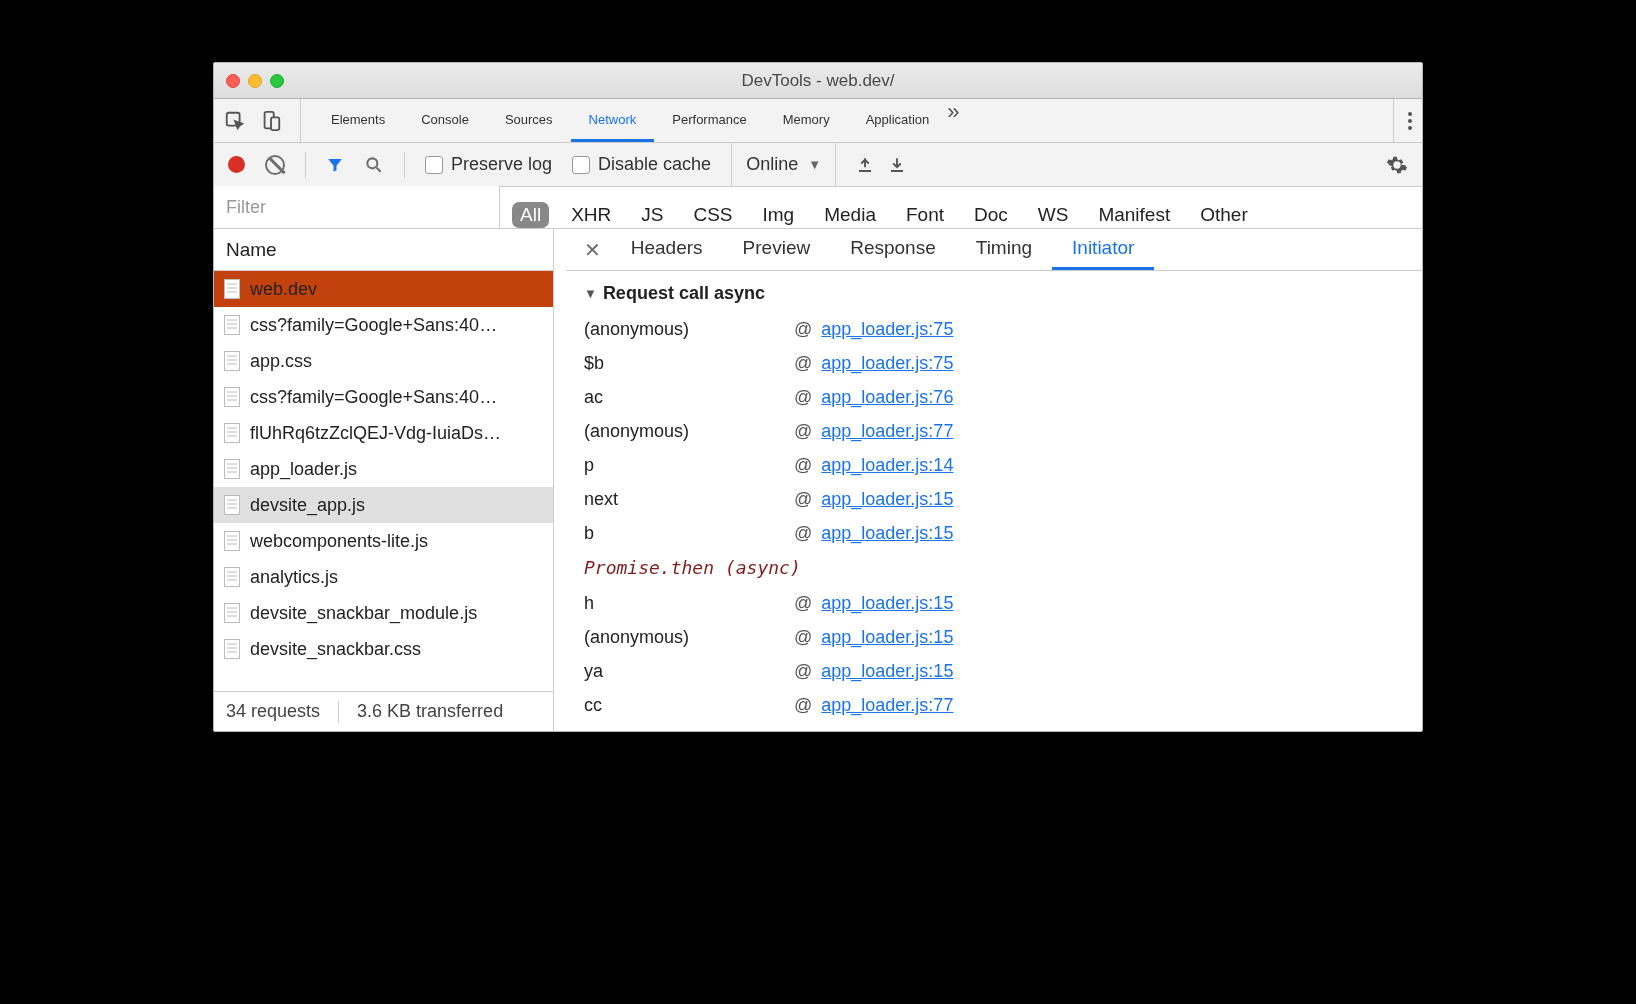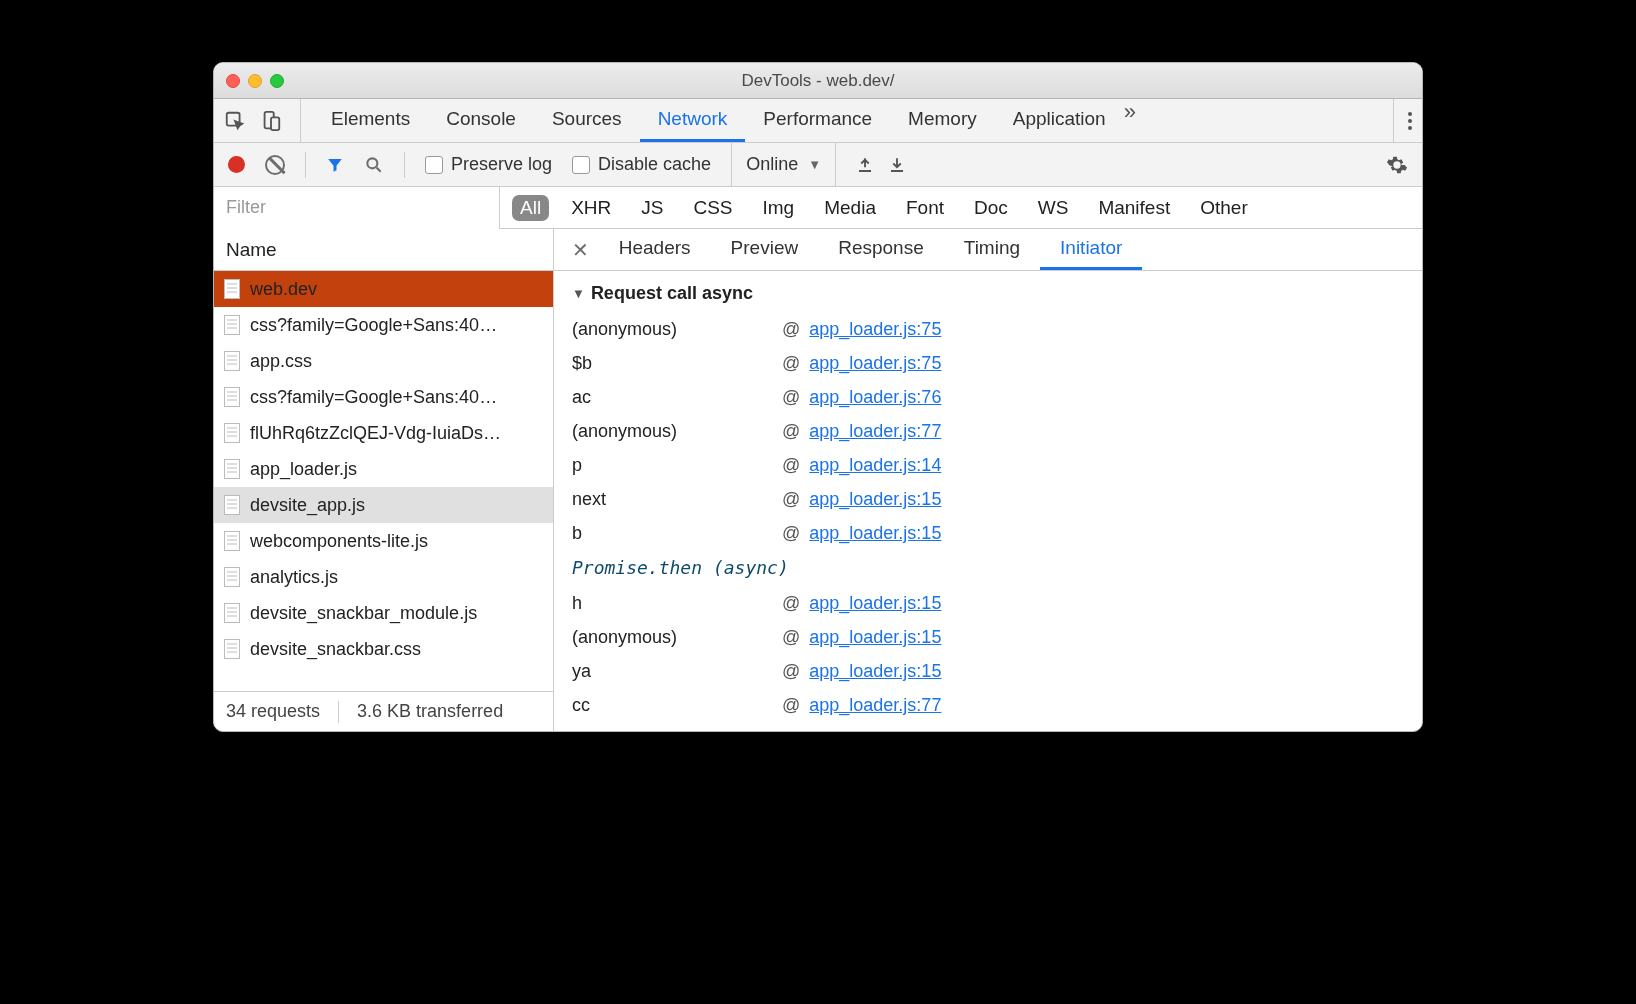--- a/index.html
+++ b/index.html
@@ -10,21 +10,21 @@
   height: 1004px;
   display: flex;
   align-items: flex-start;
   justify-content: center;
   padding-top: 62px;
 }
 .window {
   width: 1210px;
   height: 670px;
   background: #fff;
-  border-radius: 10px;
+  border-radius: 2px;
   box-shadow: 0 20px 50px rgba(0,0,0,.5);
   display: flex;
   flex-direction: column;
   overflow: hidden;
   border: 1px solid #b8b8b8;
 }
 .titlebar {
   height: 36px;
   background: linear-gradient(#ececec,#dcdcdc);
   border-bottom: 1px solid #b5b5b5;
@@ -45,21 +45,21 @@
   border-bottom:1px solid #ccc;
   display:flex;
   align-items:stretch;
   padding: 0 10px;
 }
 .maintabs .left-icons { display:flex; align-items:center; gap:14px; padding-right:18px; border-right:1px solid #ccc; margin-right:12px;}
 .maintabs .tabs { display:flex; align-items:stretch; gap:0; }
 .maintab {
   padding: 0 18px;
   display:flex; align-items:center;
-  font-size:19px; color:#333;
+  font-size:13px; color:#333;
   cursor:pointer;
   border-bottom: 3px solid transparent;
 }
 .maintab.active { color:#1a73e8; border-bottom-color:#1a73e8; }
 .maintabs .spacer{flex:1;}
 .maintabs .right-icons{display:flex;align-items:center;gap:14px;border-left:1px solid #ccc;padding-left:14px;}
 .kebab{display:flex;flex-direction:column;gap:3px;}
 .kebab span{width:4px;height:4px;border-radius:50%;background:#555;}
 .chevron-double{font-size:22px;color:#555;}
 .toolbar {
@@ -78,32 +78,32 @@
 .divider{width:1px;height:26px;background:#ccc;}
 .cb{display:flex;align-items:center;gap:8px;cursor:pointer;}
 .cb .box{width:18px;height:18px;border:1.5px solid #999;border-radius:3px;background:#fff;}
 .throttle{display:flex;align-items:center;gap:10px;border-left:1px solid #ccc;border-right:1px solid #ccc;padding:0 14px;height:100%;}
 .throttle .caret{color:#666;font-size:13px;}
 .updown{display:flex;gap:14px;color:#555;font-size:19px;}
 .toolbar .spacer{flex:1;}
 .gear{color:#555;font-size:22px;}
 .filterbar{
   height:42px;border-bottom:1px solid #ccc;
-  display:flex;align-items:center;gap:12px;
+  display:flex;align-items:flex-end;gap:12px;
   font-size:19px;color:#222;
 }
 .filter-input{
   width:286px;height:42px;border:none;border-right:1px solid #ccc;
   padding:0 12px;font-size:18px;background:#fff;color:#333;outline:none;
 }
 .filter-input::placeholder{color:#999;}
 .pill{padding:2px 8px;border-radius:7px;cursor:pointer;}
 .pill.active{background:#888;color:#fff;}
 .filterbar .types{display:flex;gap:14px;align-items:center;}
-.content{flex:1;display:flex;min-height:0;}
+.content{flex:1;display:flex;min-height:0;gap:12px;}
 .left-pane{width:340px;border-right:1px solid #ccc;display:flex;flex-direction:column;}
 .col-header{height:42px;border-bottom:1px solid #ccc;display:flex;align-items:center;padding:0 12px;font-size:19px;color:#222;}
 .req-list{flex:1;overflow:hidden;}
 .req-row{height:36px;display:flex;align-items:center;padding:0 10px;gap:10px;font-size:18px;color:#222;cursor:pointer;white-space:nowrap;overflow:hidden;text-overflow:ellipsis;}
 .req-row.sel{background:#c2410c;}
 .req-row.hover{background:#e0e0e0;}
 .doc-icon{width:16px;height:20px;border:1.5px solid #bbb;background:#fff;flex-shrink:0;position:relative;}
 .doc-icon::after{content:'';position:absolute;left:2px;right:2px;top:3px;height:1.5px;background:#ddd;box-shadow:0 4px 0 #ddd,0 8px 0 #ddd;}
 .status{height:40px;border-top:1px solid #ccc;display:flex;align-items:center;padding:0 12px;gap:18px;font-size:18px;color:#444;}
 .status .sdiv{width:1px;height:22px;background:#ccc;}
@@ -112,21 +112,21 @@
 .close-x{display:flex;align-items:center;padding:0 10px;color:#6e6e6e;font-size:20px;cursor:pointer;}
 .dtab{padding:0 20px;display:flex;align-items:center;font-size:19px;color:#333;cursor:pointer;border-bottom:3px solid transparent;}
 .dtab.active{color:#1a73e8;border-bottom-color:#1a73e8;}
 .detail-body{flex:1;overflow:hidden;padding:12px 18px;font-size:18px;color:#222;}
 .section-head{display:flex;align-items:center;gap:6px;font-weight:700;margin-bottom:8px;}
 .tri{font-size:13px;color:#555;}
 .stack-row{display:flex;font-family:Liberation Sans, sans-serif;font-size:18px;line-height:34px;}
 .fn{width:210px;white-space:pre;}
 .at{color:#555;margin-right:4px;}
 .link{color:#1a73e8;text-decoration:underline;cursor:pointer;}
-.async-row{font-family:"Menlo","Consolas",monospace;font-size:18px;font-style:italic;color:#0c4a6e;line-height:36px;}
+.async-row{font-family:"Menlo","Consolas",monospace;font-size:18px;font-style:italic;color:#7f1d1d;line-height:36px;}
 svg{display:block;}
 </style>
 </head>
 <body>
 
 <div class="window">
 
   <div class="titlebar">
     <div class="traffic">
       <div class="tl red"></div>

